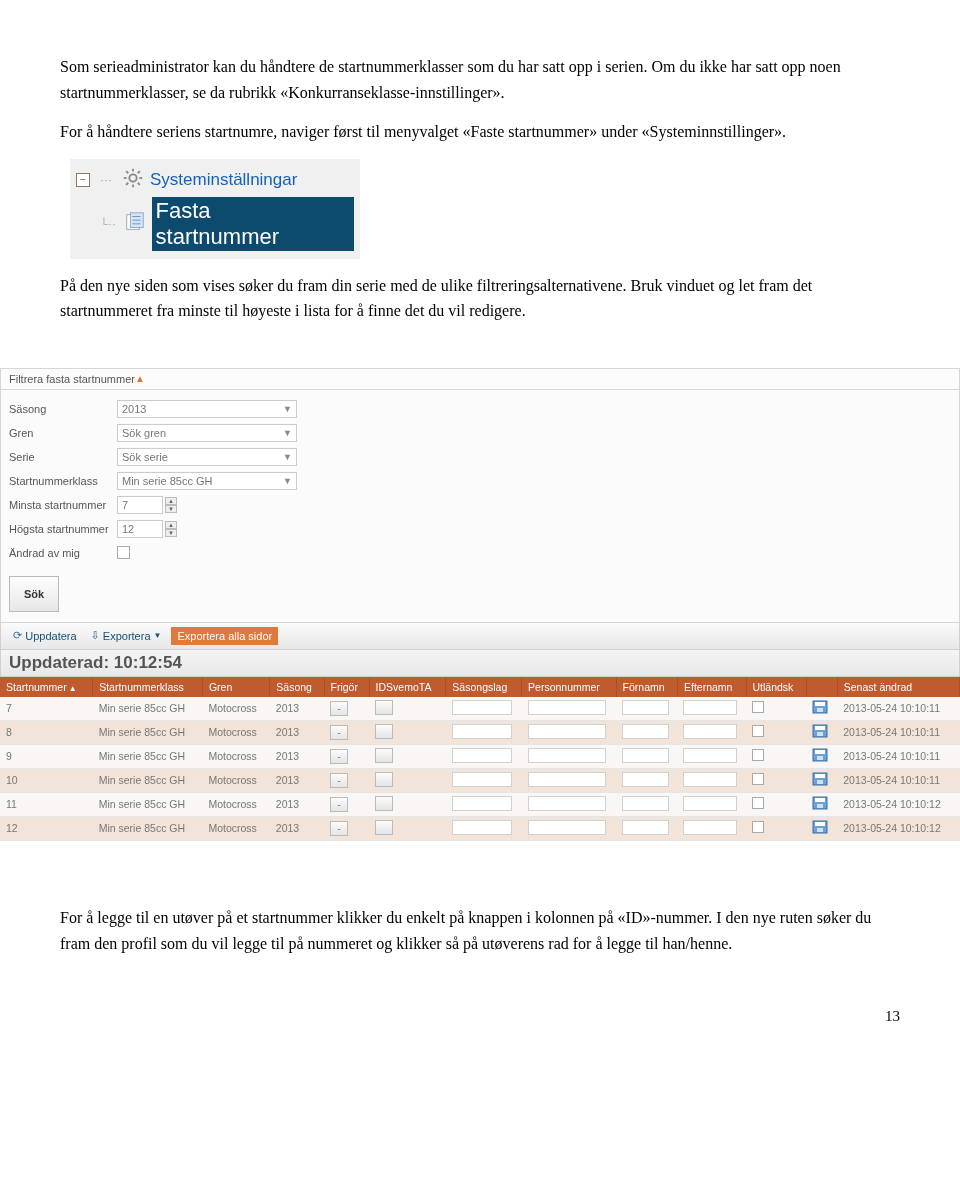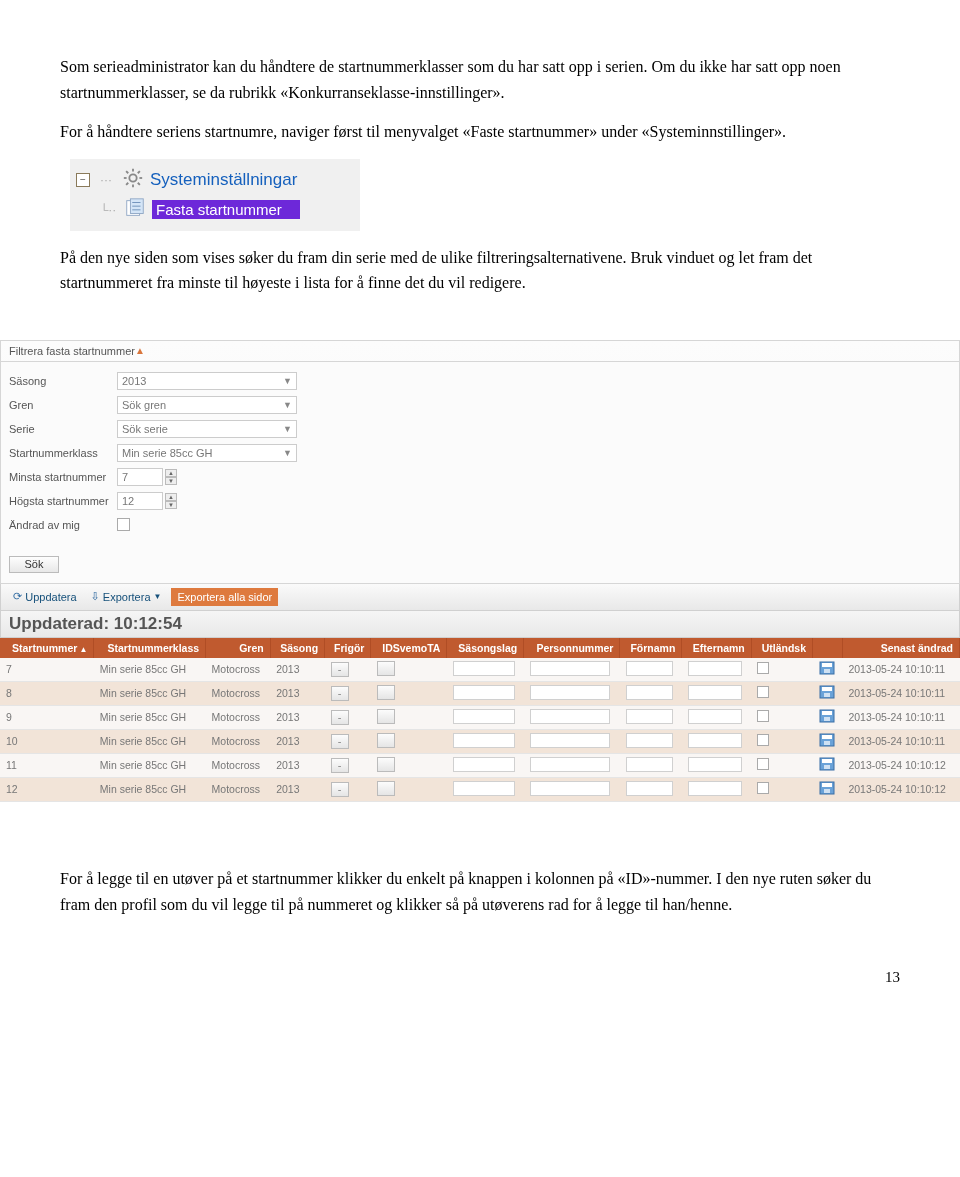--- a/index.html
+++ b/index.html
@@ -9,44 +9,44 @@
   .doc-text { font-size:16px; line-height:1.6; margin: 14px 0; }
 
   
   .tree-shot { margin: 10px 0 10px 10px; padding: 6px; background:#f0f0f0; font-family: "Segoe UI", Tahoma, sans-serif; width: 290px; }
   .tree-row { display:flex; align-items:center; gap:6px; padding:2px 0; }
   .tree-toggle { width:14px; height:14px; border:1px solid #8a7a5a; background:#fff; display:flex; align-items:center; justify-content:center; font-size:10px; line-height:1; color:#555; }
   .tree-link { width:20px; display:flex; justify-content:center; color:#aaa; font-size:12px; }
   .gear-icon svg { width:22px; height:22px; }
   .page-icon svg { width:22px; height:22px; }
   .tree-label { font-size:17px; color:#1560bd; }
-  .tree-selected { background:#6d28d9; color:#fff; padding: 1px 18px 1px 4px; font-size:15px; }
+  .tree-selected { background:#0c4a6e; color:#fff; padding: 1px 18px 1px 4px; font-size:22px; }
 
   
   .shot-wrapper { width:100%; margin: 10px 0; font-family: Tahoma, Verdana, sans-serif; font-size:11px; color:#333; }
   .filter-panel { background: linear-gradient(#fcfcfc,#f5f5f5); border:1px solid #d6d6d6; }
   .filter-head { display:flex; padding: 4px 8px; border-bottom:1px solid #d6d6d6; color:#555; }
   .filter-body { padding:6px 8px 10px 8px; background:#fbfbfb; }
   .f-row { display:flex; align-items:center; height:22px; margin:2px 0;}
   .f-label { width:108px; color:#555; }
   .f-input { width:180px; height:18px; border:1px solid #ccc; background:#fff; font-size:11px; padding: 0 4px; color:#777; display:flex; align-items:center; justify-content:space-between; }
   .f-input.num { width:46px; }
   .f-drop-caret { font-size:9px; color:#888; }
   .f-check { width:13px; height:13px; border:1px solid #aaa; background:#fff; }
   .f-spin { display:inline-flex; flex-direction:column; margin-left:2px; }
   .f-spin span { width:12px; height:8px; border:1px solid #bbb; background:#eee; font-size:6px; line-height:6px; text-align:center; color:#666; }
-  .btn-sok { width:50px; height:17px; border:1px solid #bbb; background:linear-gradient(#fefefe,#e7e7e7); font-size:11px; display:flex; align-items:center; justify-content:center; margin-top:20px;}
+  .btn-sok { width:50px; height:36px; border:1px solid #bbb; background:linear-gradient(#fefefe,#e7e7e7); font-size:11px; display:flex; align-items:center; justify-content:center; margin-top:12px;font-weight:bold;}
 
   .toolbar { background:linear-gradient(#fafafa,#e8e8e8); border:1px solid #d0d0d0; border-top:none; padding:4px 8px; display:flex; align-items:center; gap:6px; }
   .tb-btn { font-size:11px; color:#15507a; display:flex; align-items:center; gap:3px; padding:1px 4px; }
   .tb-btn.orange { background:#de7a3e; color:#fff; padding:3px 6px; }
   .tb-updated { background:linear-gradient(#f5f5f5,#e8e8e8); border:1px solid #d0d0d0; border-top:none; padding:3px 8px; font-size:17px; color:#555; font-weight:bold;}
 
   .grid { width:100%; border-collapse:collapse; }
-  .grid th { background:#c05a2f; color:#fff; font-weight:bold; text-align:right; padding:4px 6px; font-size:10.5px; border-right:1px solid #b04d25;}
+  .grid th { background:#c05a2f; color:#fff; font-weight:normal; text-align:left; padding:4px 6px; font-size:10.5px; border-right:1px solid #b04d25;}
   .grid th.sortcol { position:relative; }
   .sort-caret { font-size:8px; margin-left:2px; }
   .grid td { padding:3px 6px; font-size:10.5px; color:#777; border-bottom:1px solid #e5e5e5; }
   .grid tr.odd td { background:#f9f6f4; }
   .grid tr.even td { background:#f2e4d8; }
   .cell-input { width:95%; height:15px; border:1px solid #d0d0d0; background:#fff; display:inline-block; }
   .cell-btn { width:18px; height:15px; border:1px solid #bbb; background:linear-gradient(#fcfcfc,#e5e5e5); display:inline-flex; align-items:center; justify-content:center; font-size:11px; color:#888;}
   .cell-chk { width:12px; height:12px; border:1px solid #aaa; background:#fff; display:inline-block;}
   .cell-save { width:16px; height:14px; display:inline-block; }
   .cell-save svg { width:16px; height:14px; }

